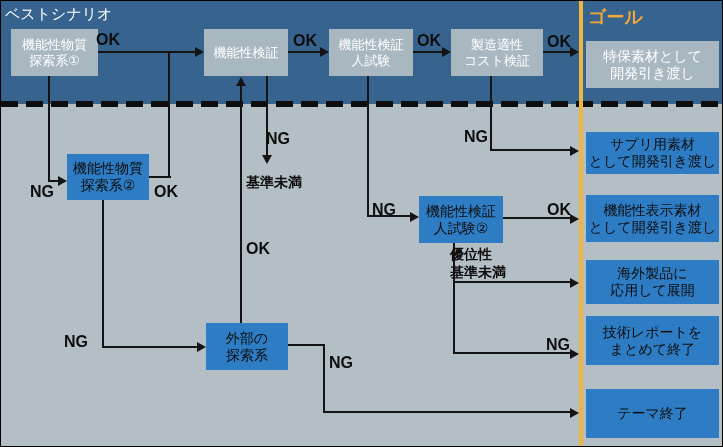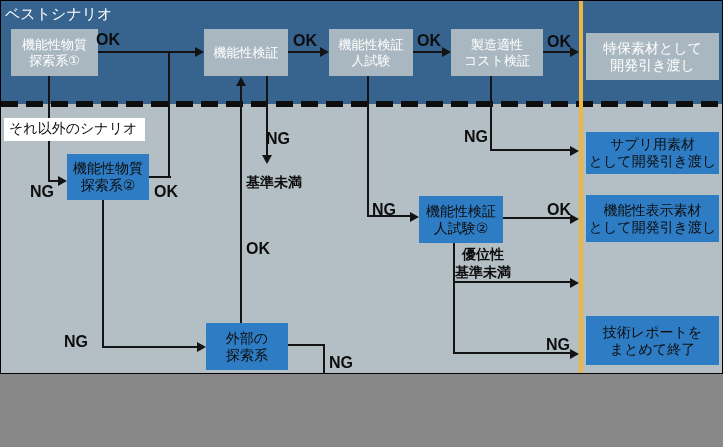--- a/index.html
+++ b/index.html
@@ -1,18 +1,18 @@
 <!DOCTYPE html>
 <html><head>
 <meta charset="utf-8">
 <style>
   * { margin:0; padding:0; box-sizing:border-box; }
   body { font-family: "Liberation Sans", "DejaVu Sans", sans-serif; background:#888; }
   #stage {
-    position:relative; width:723px; height:374px; overflow:hidden;
+    position:relative; width:723px; height:447px; overflow:hidden;
     background:#b3bfc5; border:1px solid #000;
   }
   .band-top { position:absolute; left:0; top:0; width:723px; height:103px; background:#36648f; }
   .dashed-divider {
     position:absolute; left:0; top:100px; width:723px; height:6px;
     background:repeating-linear-gradient(90deg,#0d0d0d 0 17px, transparent 17px 25px);
   }
   .goal-line { position:absolute; left:578px; top:0; width:4px; height:447px; background:#edb73d; z-index:5; }
 
   .node {
@@ -42,43 +42,45 @@
 </head>
 <body>
 
 <div id="stage">
 
   <div class="band-top"></div>
   <div class="dashed-divider"></div>
   <div class="goal-line"></div>
 
   <div class="title-best">ベストシナリオ</div>
-  <div class="other-label">それ以外のシナリオ</div>
+  <div class="title-goal">ゴール</div>
 
   <div class="node gray" style="left:10px; top:28px; width:87px; height:47px;">機能性物質
 探索系①</div>
   <div class="node gray" style="left:203px; top:28px; width:84px; height:47px;">機能性検証</div>
   <div class="node gray" style="left:328px; top:28px; width:84px; height:47px;">機能性検証
 人試験</div>
   <div class="node gray" style="left:450px; top:28px; width:92px; height:47px;">製造適性
 コスト検証</div>
-  <div class="node gray" style="left:585px; top:32px; width:133px; height:47px; font-size:14px;">特保素材として
+  <div class="node gray" style="left:585px; top:40px; width:133px; height:47px; font-size:14px;">特保素材として
 開発引き渡し</div>
 
   <div class="node blue" style="left:66px; top:153px; width:82px; height:46px;">機能性物質
 探索系②</div>
   <div class="node blue" style="left:418px; top:195px; width:84px; height:47px;">機能性検証
 人試験②</div>
   <div class="node blue" style="left:205px; top:322px; width:82px; height:47px;">外部の
 探索系</div>
 
   <div class="node blue" style="left:585px; top:131px; width:133px; height:42px;">サプリ用素材
 として開発引き渡し</div>
   <div class="node blue" style="left:585px; top:194px; width:133px; height:47px;">機能性表示素材
 として開発引き渡し</div>
+  <div class="node blue" style="left:585px; top:259px; width:133px; height:44px;">海外製品に
+応用して展開</div>
   <div class="node blue" style="left:585px; top:315px; width:133px; height:49px;">技術レポートを
 まとめて終了</div>
   <div class="node blue" style="left:585px; top:388px; width:133px; height:49px;">テーマ終了</div>
 
   <div class="hline" style="left:97px; top:50px; width:98px;"></div>
   <div class="arr arr-r" style="left:194px; top:46px;"></div>
 
   <div class="hline" style="left:287px; top:50px; width:34px;"></div>
   <div class="arr arr-r" style="left:319px; top:46px;"></div>
 
@@ -132,19 +134,19 @@
   <div class="elabel" style="left:416px; top:31px;">OK</div>
   <div class="elabel" style="left:546px; top:32px;">OK</div>
   <div class="elabel" style="left:29px; top:182px;">NG</div>
   <div class="elabel" style="left:153px; top:182px;">OK</div>
   <div class="elabel" style="left:265px; top:129px;">NG</div>
   <div class="jlabel" style="left:245px; top:173px;">基準未満</div>
   <div class="elabel" style="left:245px; top:239px;">OK</div>
   <div class="elabel" style="left:463px; top:127px;">NG</div>
   <div class="elabel" style="left:371px; top:200px;">NG</div>
   <div class="elabel" style="left:546px; top:200px;">OK</div>
-  <div class="jlabel" style="left:449px; top:245px; width:66px; text-align:center;">優位性
+  <div class="jlabel" style="left:449px; top:245px; width:66px; ">優位性
 基準未満</div>
   <div class="elabel" style="left:545px; top:335px;">NG</div>
   <div class="elabel" style="left:63px; top:332px;">NG</div>
   <div class="elabel" style="left:328px; top:353px;">NG</div>
 
 </div>
 
 </body></html>

